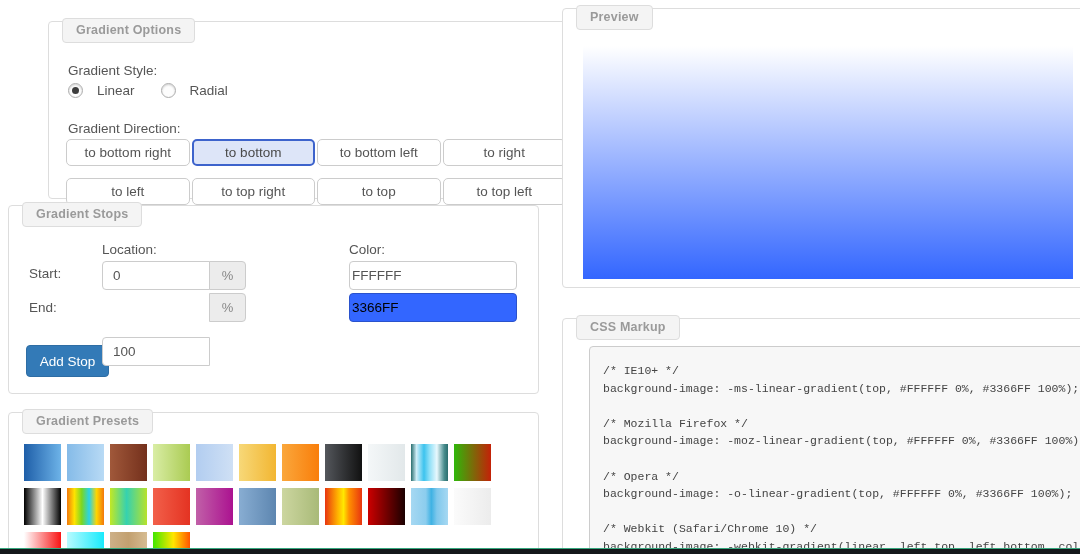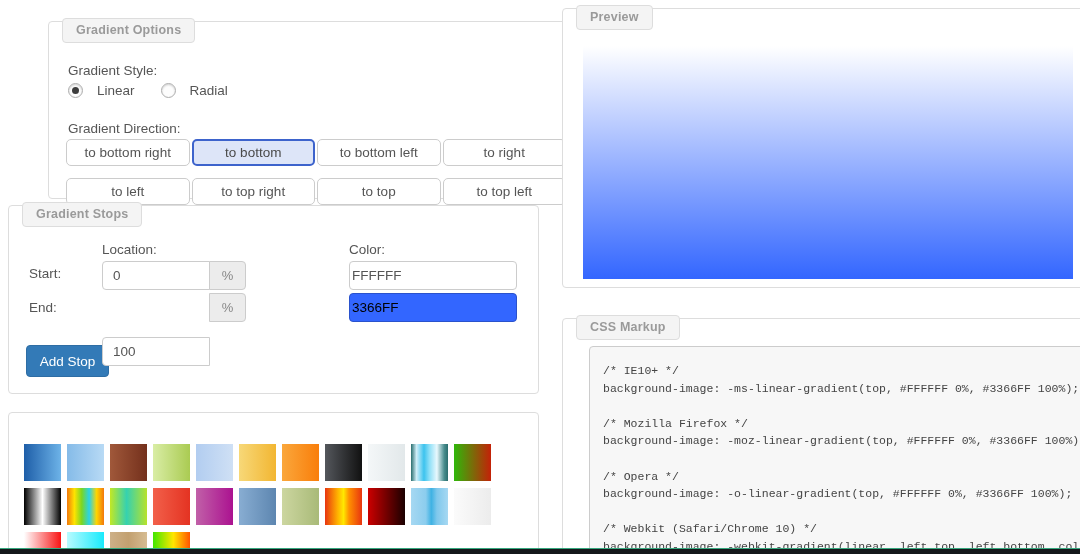--- a/index.html
+++ b/index.html
@@ -124,20 +124,21 @@
         <div class="loc-addon" style="top: 55px;">%</div>
         <input class="color-input" value="FFFFFF" style="top: 55px; background: rgb(255, 255, 255); color: rgb(85, 85, 85); border-color: rgb(204, 204, 204);">
         <div class="stop-label" style="top: 94px;">End:</div>
         <input class="loc-input" value="100" style="top: 88px; margin-top: 43px;">
         <div class="loc-addon" style="top: 87px;">%</div>
         <input class="color-input" value="3366FF" style="top: 87px; background: rgb(51, 102, 255); color: #000000; border-color: rgb(42, 82, 204);">
       </div>
   </section>
 
   <section class="panel" id="panel-presets">
+    <div class="panel-tab">Gradient Presets</div>
     <div class="preset-rows" id="preset-rows">
         <div class="preset-row">
           <div class="swatch" style="background: linear-gradient(to right, rgb(30, 94, 168), rgb(109, 179, 232));"></div>
           <div class="swatch" style="background: linear-gradient(to right, rgb(133, 187, 232), rgb(184, 218, 245));"></div>
           <div class="swatch" style="background: linear-gradient(to right, rgb(160, 88, 58), rgb(116, 48, 28));"></div>
           <div class="swatch" style="background: linear-gradient(to right, rgb(217, 237, 165), rgb(170, 203, 82));"></div>
           <div class="swatch" style="background: linear-gradient(to right, rgb(178, 205, 240), rgb(207, 224, 245));"></div>
           <div class="swatch" style="background: linear-gradient(to right, rgb(247, 216, 120), rgb(242, 182, 50));"></div>
           <div class="swatch" style="background: linear-gradient(to right, rgb(250, 167, 60), rgb(249, 126, 10));"></div>
           <div class="swatch" style="background: linear-gradient(to right, rgb(84, 87, 92), rgb(17, 17, 17));"></div>

